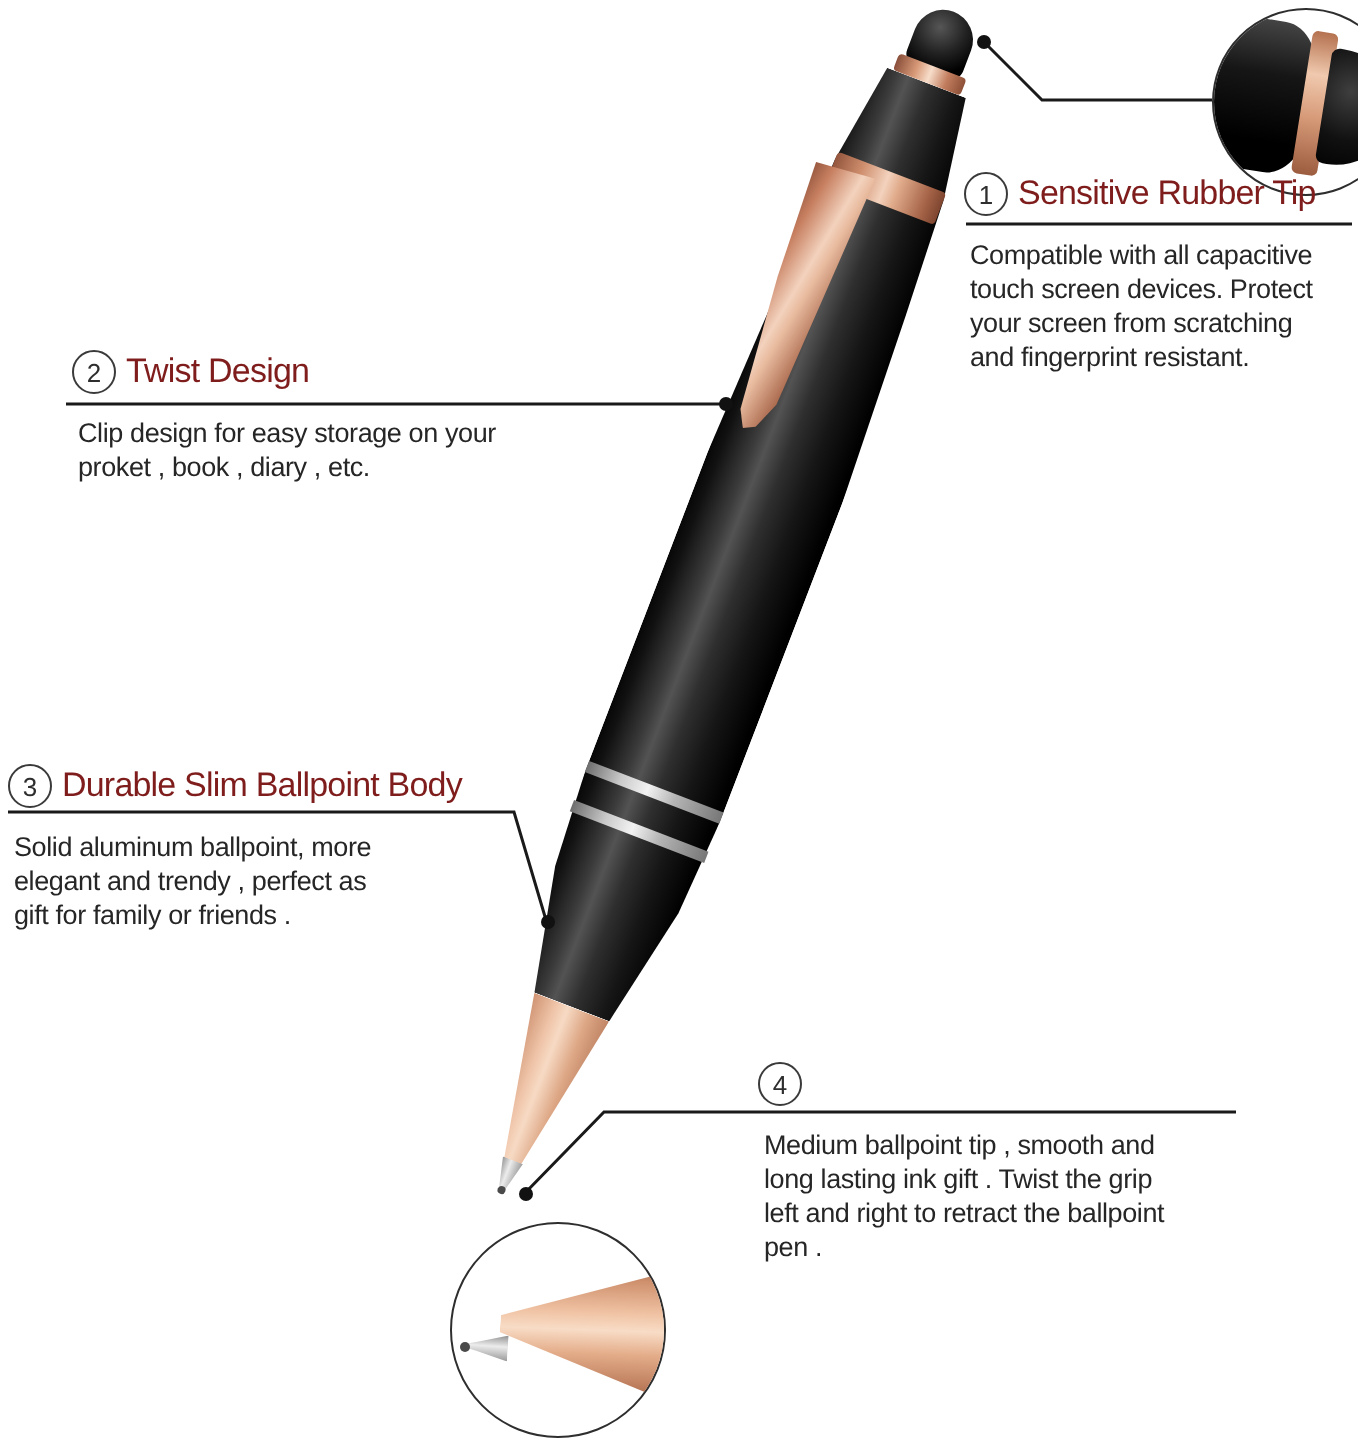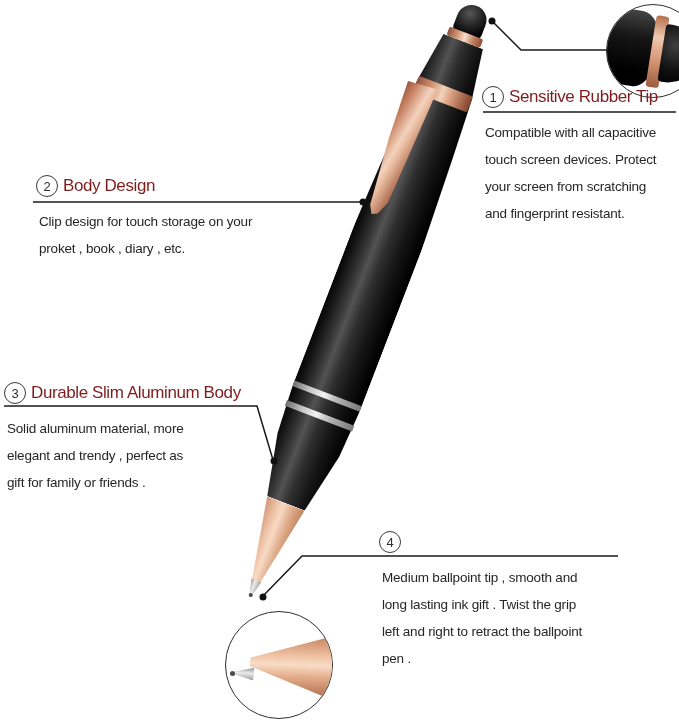--- a/index.html
+++ b/index.html
@@ -63,21 +63,21 @@
   
   .lines{position:absolute;left:0;top:0;z-index:4;pointer-events:none;}
 
   
   .callout{position:absolute;z-index:5;}
   .heading{display:flex;align-items:center;gap:5px;height:24px;}
   .num-badge{flex:0 0 auto;width:20px;height:20px;border:1.5px solid #3a3a3a;border-radius:50%;
     display:flex;align-items:center;justify-content:center;
     font-size:13px;color:#2e2e2e;background:#fff;}
   .title{font-size:17px;font-weight:400;color:#7f1d1d;letter-spacing:-0.4px;white-space:nowrap;}
-  .body{margin:10px 0 0 3px;font-size:13.5px;line-height:27px;color:#262626;
+  .body{margin:10px 0 0 3px;font-size:13.5px;line-height:17px;color:#262626;
         letter-spacing:-0.2px;white-space:pre-line;}
   #s1{left:482px;top:85px;}
   #s2{left:36px;top:174px;}
   #s3{left:4px;top:381px;}
   #s4{left:379px;top:530px;}
 </style>
 </head>
 <body>
 
 <div class="pen">
@@ -129,32 +129,32 @@
   </div>
   <p class="body">Compatible with all capacitive
 touch screen devices. Protect
 your screen from scratching
 and fingerprint resistant.</p>
 </div>
 
 <div class="callout" id="s2">
   <div class="heading">
     <span class="num-badge">2</span>
-    <span class="title">Body Design</span>
+    <span class="title">Twist Design</span>
   </div>
-  <p class="body">Clip design for touch storage on your
+  <p class="body">Clip design for easy storage on your
 proket , book , diary , etc.</p>
 </div>
 
 <div class="callout" id="s3">
   <div class="heading">
     <span class="num-badge">3</span>
-    <span class="title">Durable Slim Aluminum Body</span>
+    <span class="title">Durable Slim Ballpoint Body</span>
   </div>
-  <p class="body">Solid aluminum material, more
+  <p class="body">Solid aluminum ballpoint, more
 elegant and trendy , perfect as
 gift for family or friends .</p>
 </div>
 
 <div class="callout" id="s4">
   <div class="heading">
     <span class="num-badge">4</span>
   </div>
   <p class="body">Medium ballpoint tip , smooth and
 long lasting ink gift . Twist the grip

